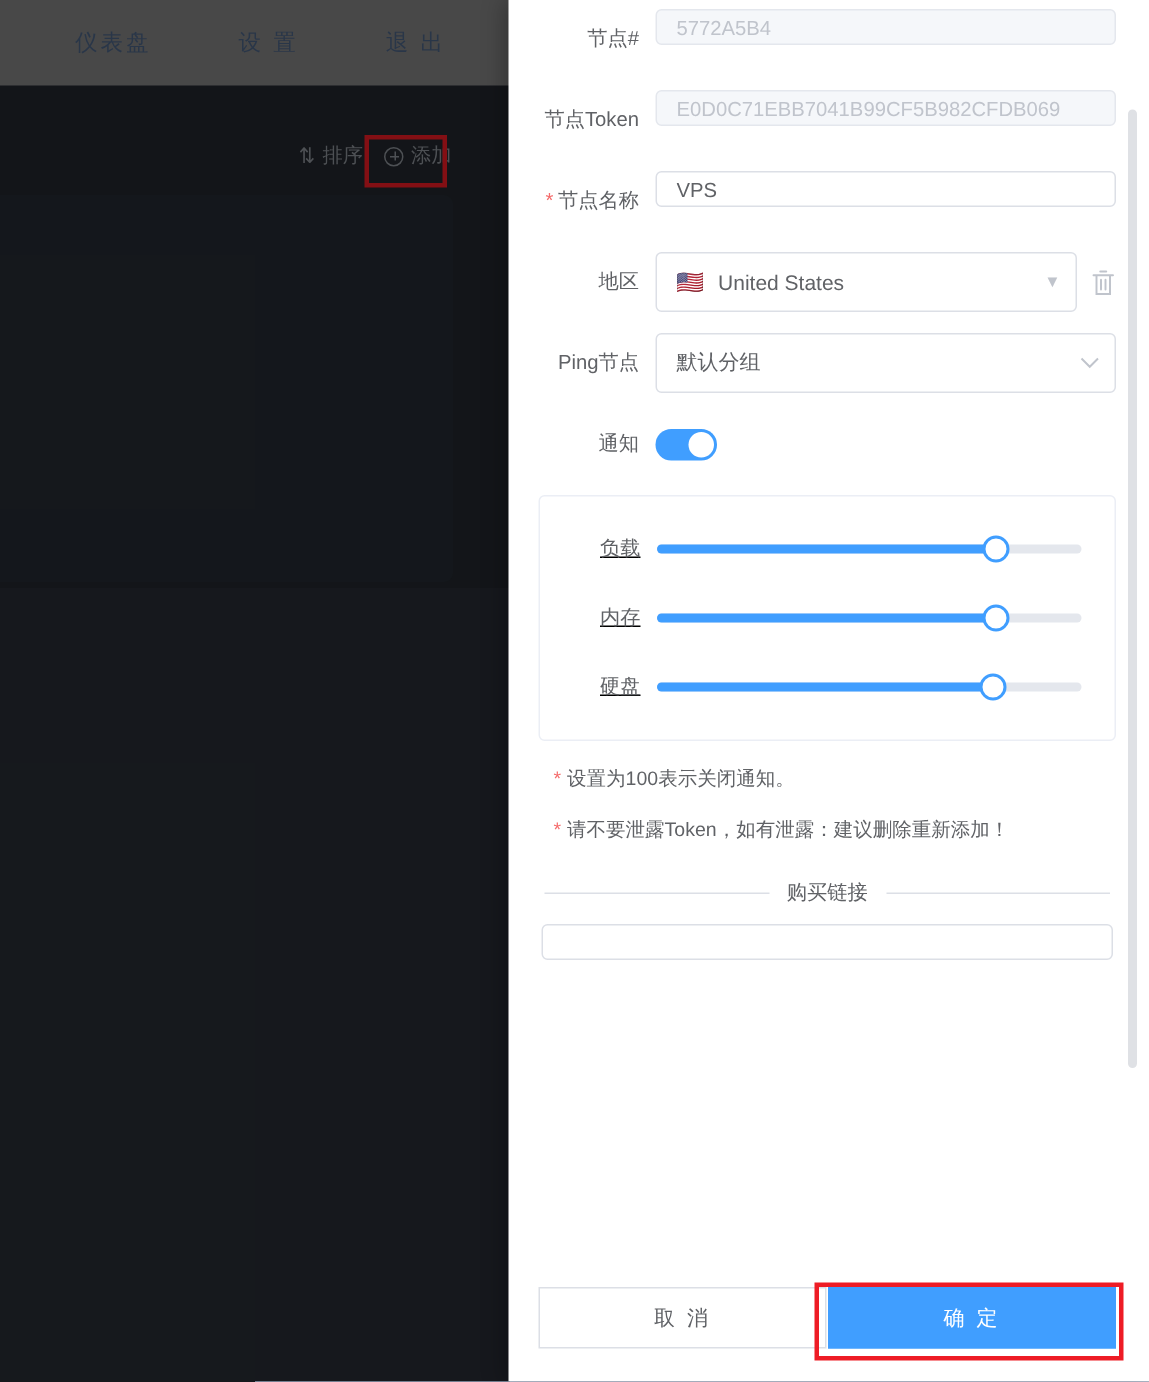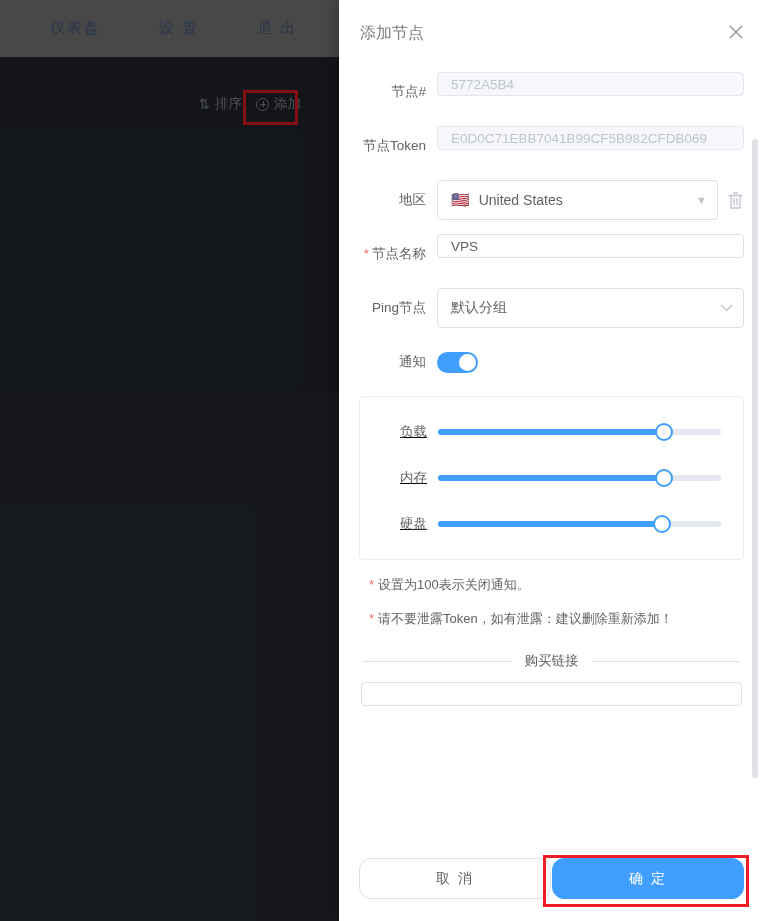--- a/index.html
+++ b/index.html
@@ -308,21 +308,21 @@
 
   .dialog-footer {
     flex: 0 0 auto;
     display: flex;
     gap: 0;
     padding: 14px 22px 22px 20px;
     justify-content: space-between;
   }
   .btn {
     height: 41px;
-    border-radius: 12px;
+    border-radius: 0;
     font-size: 14px;
     letter-spacing: 2px;
     cursor: pointer;
     display: flex;
     align-items: center;
     justify-content: center;
     font-family: inherit;
   }
   .btn-cancel {
     width: 192px;
@@ -371,67 +371,61 @@
       </span>
     </div>
 
     <div class="add-highlight"></div>
   </div>
 
   <div class="overlay"></div>
 
   <div class="dialog">
 
-    <div class="dialog-header">
-      <span class="dialog-title">添加节点</span>
-      <svg class="close-icon" viewBox="0 0 20 20">
-        <path d="M4 4 L16 16 M16 4 L4 16" stroke="#606266" stroke-width="1.6" fill="none"></path>
-      </svg>
-    </div>
 
     <div class="dialog-body">
 
       <div class="scroll-track"></div>
 
       <div class="form-row">
         <div class="form-label">节点#</div>
         <div class="form-control">
           <input class="input disabled" type="text" readonly="" placeholder="5772A5B4" style="">
         </div>
       </div>
 
       <div class="form-row">
         <div class="form-label">节点Token</div>
         <div class="form-control">
           <input class="input disabled" type="text" readonly="" placeholder="E0D0C71EBB7041B99CF5B982CFDB069" style="">
+        </div>
+      </div>
+
+      <div class="form-row">
+        <div class="form-label">
+          <span class="req-star">*</span><span>节点名称</span>
+        </div>
+        <div class="form-control">
+          <input class="input" type="text" value="VPS" style="">
         </div>
       </div>
 
       <div class="form-row region-row">
         <div class="form-label">地区</div>
         <div class="form-control">
           <div class="select-wrap">
             <div class="select-box">
               <span class="flag">🇺🇸</span>
               <span>United States</span>
             </div>
             <span class="caret">▼</span>
           </div>
           <svg class="trash-icon" viewBox="0 0 17 19">
             <path d="M2 4.5 H15 M6.5 2 H10.5 M4 4.5 V17 H13 V4.5 M7 7.5 V14 M10 7.5 V14" stroke="#c0c4cc" stroke-width="1.3" fill="none" stroke-linecap="round"></path>
           </svg>
-        </div>
-      </div>
-
-      <div class="form-row">
-        <div class="form-label">
-          <span class="req-star">*</span><span>节点名称</span>
-        </div>
-        <div class="form-control">
-          <input class="input" type="text" value="VPS" style="">
         </div>
       </div>
 
       <div class="form-row">
         <div class="form-label">Ping节点</div>
         <div class="form-control">
           <div class="select-wrap">
             <div class="select-box">
               <span>默认分组</span>
             </div>

